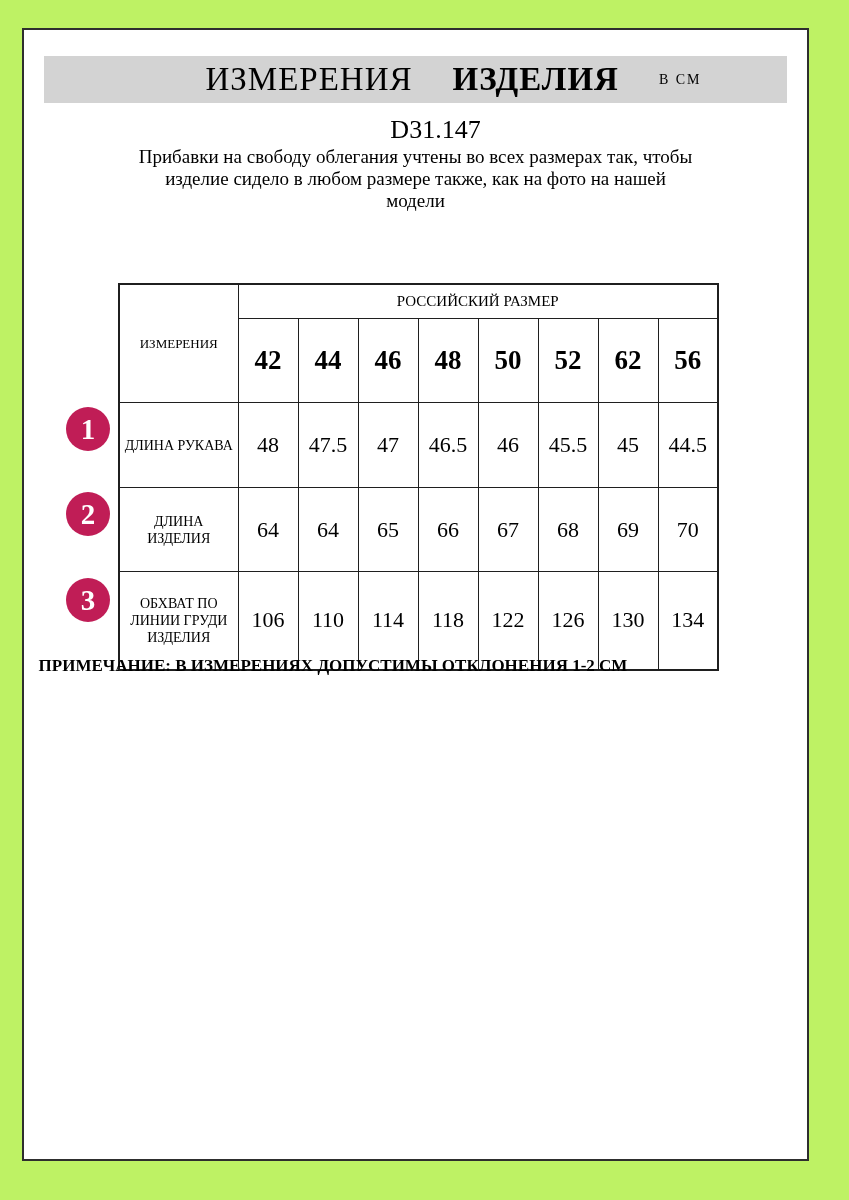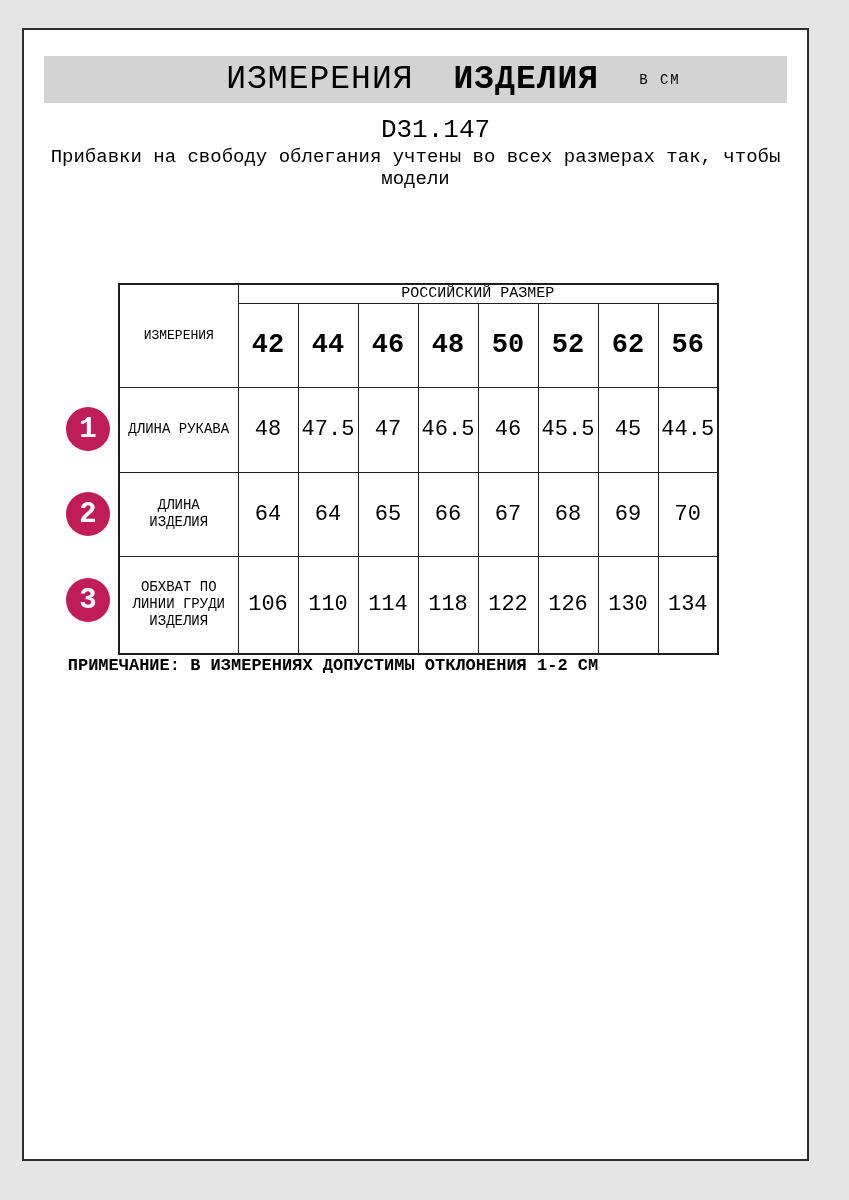--- a/index.html
+++ b/index.html
@@ -1,22 +1,22 @@
 <!DOCTYPE html>
 <html style="--accent: #c01d56; --banner-bg: #d3d3d3; --line: #1f1f1f;"><head>
 <meta charset="utf-8">
 <style>
   * { margin: 0; padding: 0; box-sizing: border-box; }
   html, body { background: #ffffff; }
   .page {
     position: relative;
     width: 849px;
     height: 1200px;
-    background: #e5e5e5;
-    font-family: Liberation Mono, monospace;
+    background: #bef264;
+    font-family: Liberation Serif, serif;
     color: #000;
     overflow: hidden;
   }
   .frame {
     position: absolute;
     left: 22px; top: 28px;
     width: 787px; height: 1133px;
     border: 2px solid #2e2e2e;
     background: #ffffff;
   }
@@ -64,21 +64,21 @@
     left: 118px; top: 283px;
     width: 599px;
     border-collapse: collapse;
     table-layout: fixed;
     border: 2px solid var(--line, #1f1f1f);
   }
   table.size-table td, table.size-table th {
     border: 1.5px solid var(--line, #1f1f1f);
     text-align: center;
     vertical-align: middle;
-    padding: 0 2px;
+    padding: 8px 2px;
   }
   tr.hrow-group { height: 19px; }
   tr.hrow-sizes { height: 84px; }
   tr.data-row-0 { height: 85px; }
   tr.data-row-1 { height: 84px; }
   tr.data-row-2 { height: 98px; }
   .corner-th { font-size: 13px; font-weight: 400; }
   .group-th  { font-size: 15px; font-weight: 400; }
   .size-th   { font-size: 27px; font-weight: 700; }
   .label-td  { font-size: 14px; font-weight: 400; line-height: 17px; }
@@ -119,20 +119,21 @@
   <div class="banner">
     <span class="w-reg">ИЗМЕРЕНИЯ</span>
     <span class="w-bold">ИЗДЕЛИЯ</span>
     <span class="w-unit">В СМ</span>
   </div>
 
   <div class="product-code">D31.147</div>
 
   <div class="description">
     <div class="line">Прибавки на свободу облегания учтены во всех размерах так, чтобы</div>
+    <div class="line">изделие сидело в любом размере также, как на фото на нашей</div>
     <div class="line">модели</div>
   </div>
 
   <table class="size-table">
     <colgroup>
         <col style="width: 119px;">
         <col style="width: 60px;">
         <col style="width: 60px;">
         <col style="width: 60px;">
         <col style="width: 60px;">

